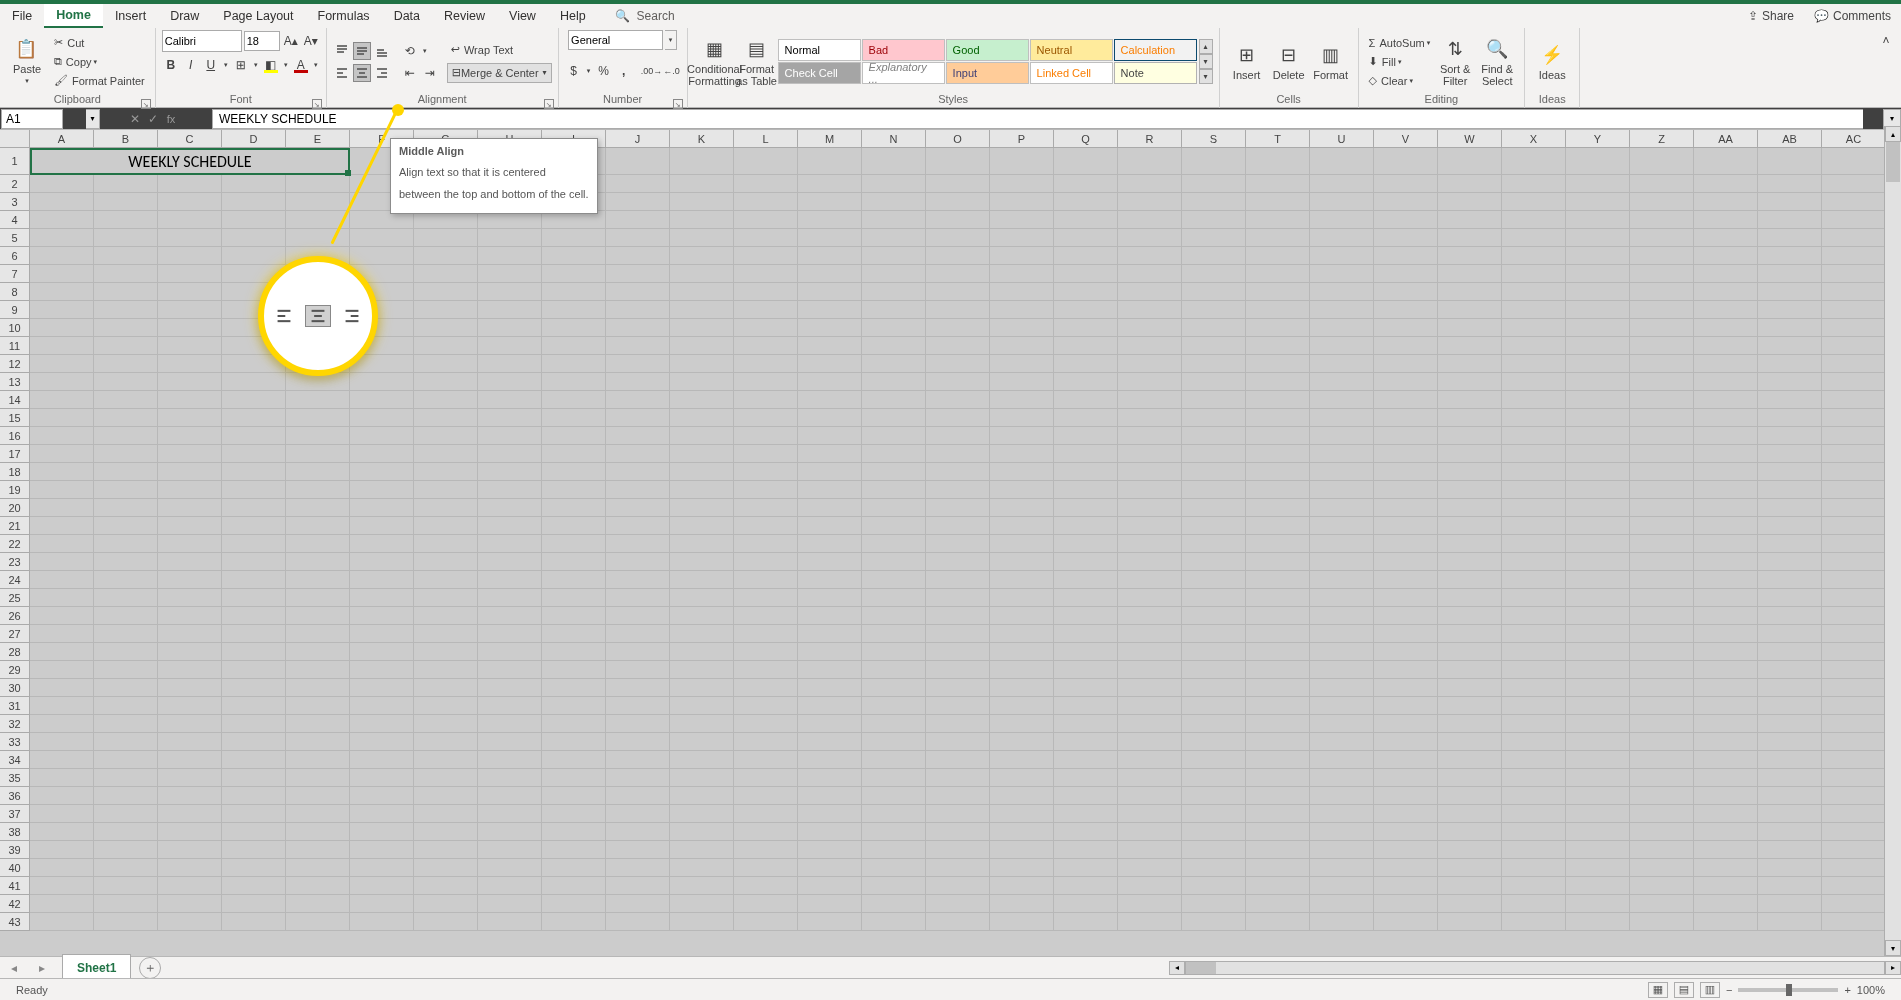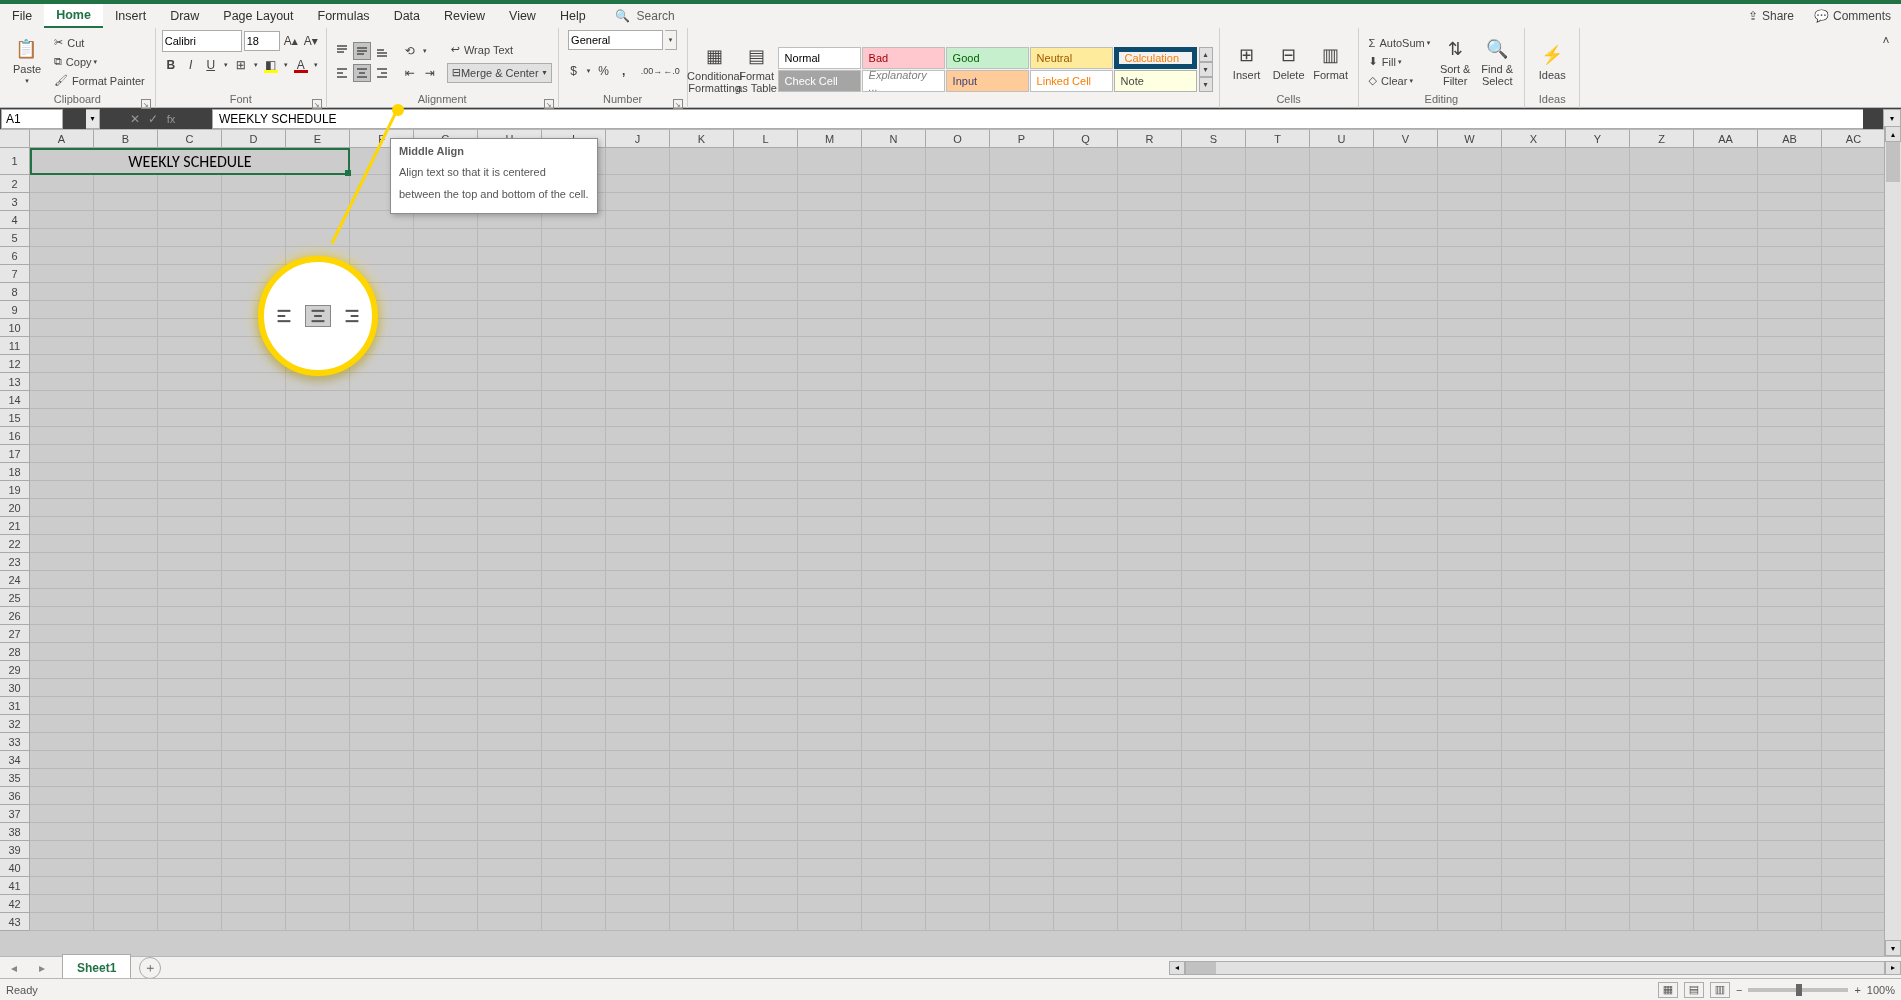--- a/index.html
+++ b/index.html
@@ -45,21 +45,21 @@
 .merge-btn { border: 1px solid #adadad; background: #e1e1e1; height: 20px; display: flex; align-items: center; padding: 0 4px; font-size: 11px; cursor:pointer; }
 .merge-btn .dd { margin-left: 4px; font-size:8px; }
 
 
 .style-gal { display: grid; grid-template-columns: repeat(5, 83px); grid-auto-rows: 22px; gap: 1px; }
 .style-item { border: 1px solid #bfbfbf; padding: 0 6px; display: flex; align-items: center; font-size: 11px; cursor:pointer; background:#fff; }
 .sg-normal { background: #fff; color:#000; }
 .sg-bad { background: #ffc7ce; color:#9c0006; }
 .sg-good { background: #c6efce; color:#006100; }
 .sg-neutral { background: #ffeb9c; color:#9c5700; }
-.sg-calc { background:#f2f2f2; color:#fa7d00; border:5px solid #0c4a6e; }
+.sg-calc { background:#f2f2f2; color:#fa7d00; border:1px solid #0c4a6e; }
 .sg-check { background:#a5a5a5; color:#fff; }
 .sg-expl { background:#fff; color:#7f7f7f; font-style:italic; }
 .sg-input { background:#ffcc99; color:#3f3f76; }
 .sg-linked { background:#fff; color:#fa7d00; }
 .sg-note { background:#ffffe1; border:1px solid #b2b2b2; }
 .gal-scroll { width:14px; display:flex; flex-direction:column; margin-left:2px; }
 .gal-scroll div { height:15px; border:1px solid #adadad; display:flex; align-items:center; justify-content:center; font-size:8px; cursor:pointer; background:#e1e1e1; }
 
 
 .fbar { height: 22px; background: #404040; border-bottom: 1px solid #b7b7b7; display: flex; align-items: center; font-size: 12px; gap: 20px; }
@@ -104,21 +104,21 @@
 .sheet-tabs { position:absolute; bottom: 22px; left:0; right:0; height: 22px; background:#f3f2f1; border-top:1px solid #b7b7b7; display:flex; align-items:center; font-size:12px; }
 .sheet-tabs .nav { width:28px; text-align:center; color:#888; }
 .sheet-tabs .stab { padding: 0 14px; height:27px; display:flex; align-items:center; background:#fff; border:1px solid #aaa; border-bottom:none; margin-left:6px; font-weight:600; color:#217346; }
 .sheet-tabs .addtab { width:22px; height:22px; display:flex; align-items:center; justify-content:center; margin-left:8px; border:1px solid #aaa; border-radius:50%; font-size:13px; cursor:pointer; color:#666; }
 .sheet-tabs .hscroll { margin-left:auto; display:flex; align-items:center; }
 .sheet-tabs .hscroll .hbar { width: 700px; height:14px; background:#e1e1e1; border:1px solid #adadad; position:relative; }
 .sheet-tabs .hscroll .hthumb { position:absolute; left:0; width:30px; height:12px; background:#c1c1c1; }
 .sheet-tabs .hscroll .harrow { width:16px; height:14px; border:1px solid #adadad; background:#e1e1e1; display:flex; align-items:center; justify-content:center; font-size:8px; }
 
 
-.status-bar { position:absolute; bottom:0; left:0; right:0; height:22px; background:#f3f2f1; border-top:1px solid #b7b7b7; display:flex; align-items:center; font-size:11px; color:#555; padding:0 6px; }
+.status-bar { position:absolute; bottom:0; left:0; right:0; height:22px; background:#f3f2f1; border-top:1px solid #b7b7b7; display:flex; align-items:center; font-size:11px; color:#555; padding:0 16px; }
 .status-bar .right { margin-left:auto; display:flex; align-items:center; gap:6px; }
 .status-bar .viewbtn { width:20px; height:16px; border:1px solid #adadad; display:flex; align-items:center; justify-content:center; cursor:pointer; }
 .status-bar .zoom-slider { width:100px; height:4px; background:#c1c1c1; position:relative; }
 .status-bar .zoom-slider .zthumb { position:absolute; left:48px; top:-4px; width:6px; height:12px; background:#666; }
 
 
 .vscroll { position:absolute; right:0; top: 126px; bottom:44px; width:17px; background:#e1e1e1; border-left:1px solid #adadad; }
 .vscroll .varrow{ height:16px; display:flex; align-items:center; justify-content:center; font-size:8px; border:1px solid #adadad;}
 .vscroll .vtrack{ position:absolute; top:16px; bottom:16px; left:0; right:0;}
 .vscroll .vthumb{ position:absolute; top:0; height:40px; left:1px; right:1px; background:#c1c1c1;}
@@ -331,20 +331,21 @@
           <div class="style-item sg-linked">Linked Cell</div>
           <div class="style-item sg-note">Note</div>
         </div>
         <div class="gal-scroll">
             <div>▴</div>
             <div>▾</div>
             <div>▾</div>
           </div>
       </div>
     </div>
+    <div class="group-label"><span>Styles</span></div>
   </div>
 
   <div class="group">
     <div class="group-body">
       <div class="bigbtn">
           <div class="bicon">⊞</div>
           <span>Insert</span>
         </div>
       <div class="bigbtn">
           <div class="bicon">⊟</div>

